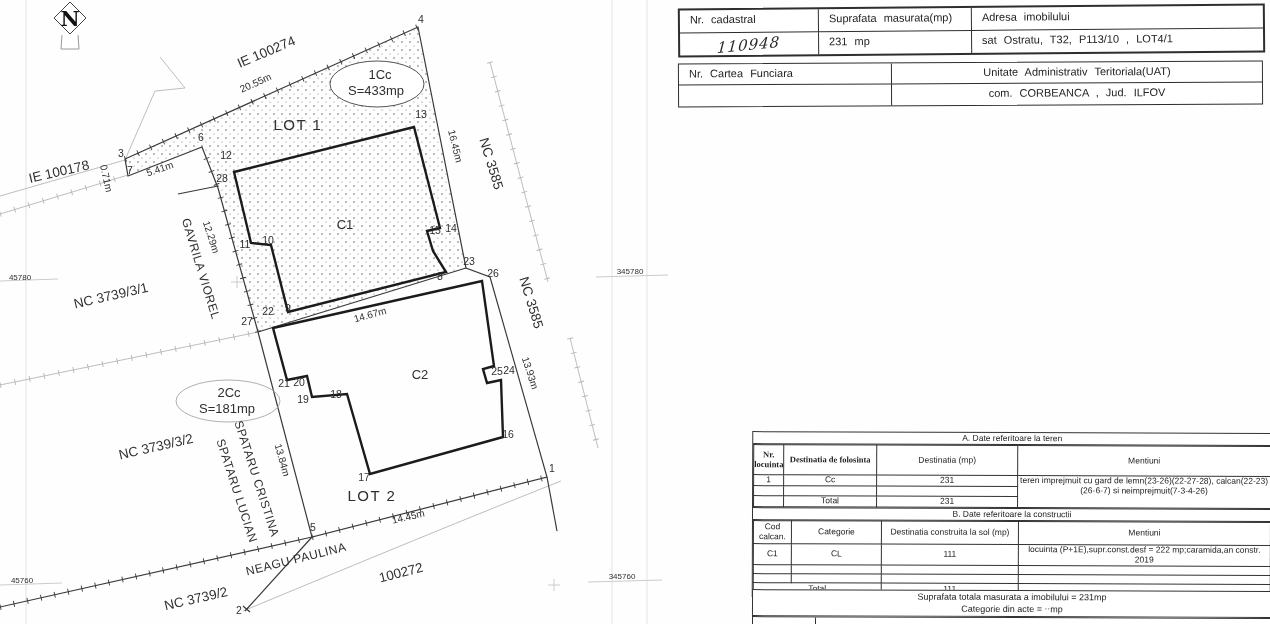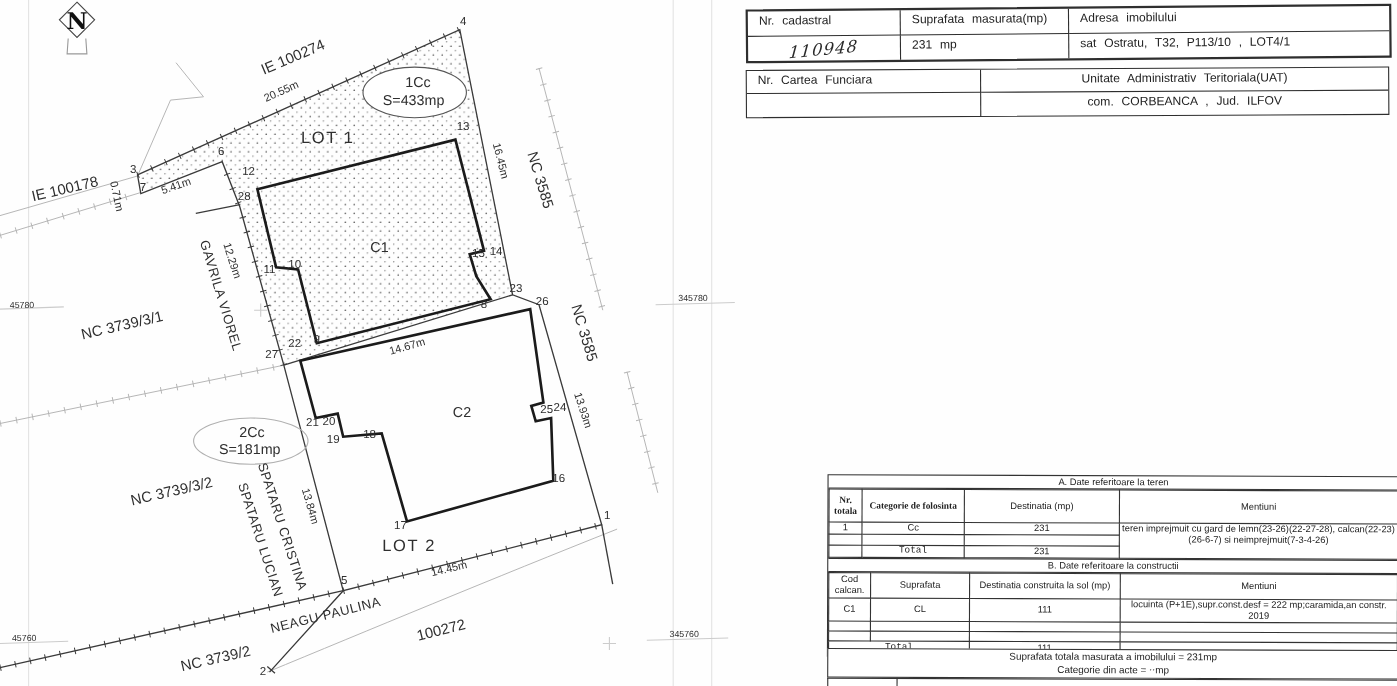--- a/index.html
+++ b/index.html
@@ -41,21 +41,21 @@
   .bt{left:752px;top:432px;width:518px;border:1.5px solid #333;transform:rotate(0.2deg);
       font-size:8.5px;}
   .bar{height:11px;line-height:11px;text-align:center;border-bottom:1px solid #333;}
   .bar2{border-top:1px solid #333;}
   table.dt{width:100%;border-collapse:collapse;table-layout:fixed;}
   table.dt td{border:1px solid #333;text-align:center;padding:0;overflow:hidden;
               font-size:8.5px;line-height:1.15;}
   td.hdser{font-family:"Liberation Serif",serif;font-weight:bold;font-size:8px;}
   td.men{font-size:7.5px;text-align:left;vertical-align:top;padding:2px 5px;line-height:1.4;}
   td.menb{font-size:8px;text-align:left;padding:1px 5px;}
-  td.lft{text-align:left;padding-left:6px;font-family:Liberation Mono, monospace;}
+  td.lft{text-align:left;padding-left:6px;}
   .ftr{left:752px;top:590px;width:518px;height:24px;border:1.5px solid #333;
        text-align:center;font-size:9px;line-height:11.5px;padding-top:1px;transform:rotate(0.2deg);}
   .scrib{font-family:"DejaVu Serif",serif;font-style:italic;color:#555;}
   .cutrow{left:752px;top:617px;width:518px;height:7px;border:1.5px solid #333;border-bottom:none;
           overflow:hidden;transform:rotate(0.2deg);}
   .cutdiv{position:absolute;left:62px;top:0;width:1px;height:10px;background:#333;}
 </style>
 </head>
 <body>
 
@@ -198,22 +198,22 @@
     <div class="bar">A.  Date referitoare la teren</div>
     <table class="dt">
       <colgroup>
           <col style="width:30px">
           <col style="width:93px">
           <col style="width:141px">
           <col>
         </colgroup>
       <tbody>
           <tr style="height:30px">
-        <td class="hdser">Nr. totala</td>
-        <td class="hdser">Categorie de folosinta</td>
+        <td class="hdser">Nr. locuinta</td>
+        <td class="hdser">Destinatia de folosinta</td>
         <td>Destinatia (mp)</td>
         <td>Mentiuni</td>
       </tr>
       <tr style="height:11px">
         <td>1</td>
         <td>Cc</td>
         <td>231</td>
         <td class="men" rowspan="3">teren imprejmuit cu gard de lemn(23-26)(22-27-28), calcan(22-23)(26-6-7) si neimprejmuit(7-3-4-26)</td>
       </tr>
       <tr style="height:10px">
@@ -232,21 +232,21 @@
     <table class="dt">
       <colgroup>
           <col style="width:38px">
           <col style="width:90px">
           <col style="width:137px">
           <col>
         </colgroup>
       <tbody>
           <tr style="height:23px">
         <td>Cod calcan.</td>
-        <td>Suprafata</td>
+        <td>Categorie</td>
         <td>Destinatia construita la sol (mp)</td>
         <td>Mentiuni</td>
       </tr>
       <tr style="height:12px">
         <td>C1</td>
         <td>CL</td>
         <td>111</td>
         <td class="menb">locuinta (P+1E),supr.const.desf = 222 mp;caramida,an constr. 2019</td>
       </tr>
       <tr style="height:9px">

